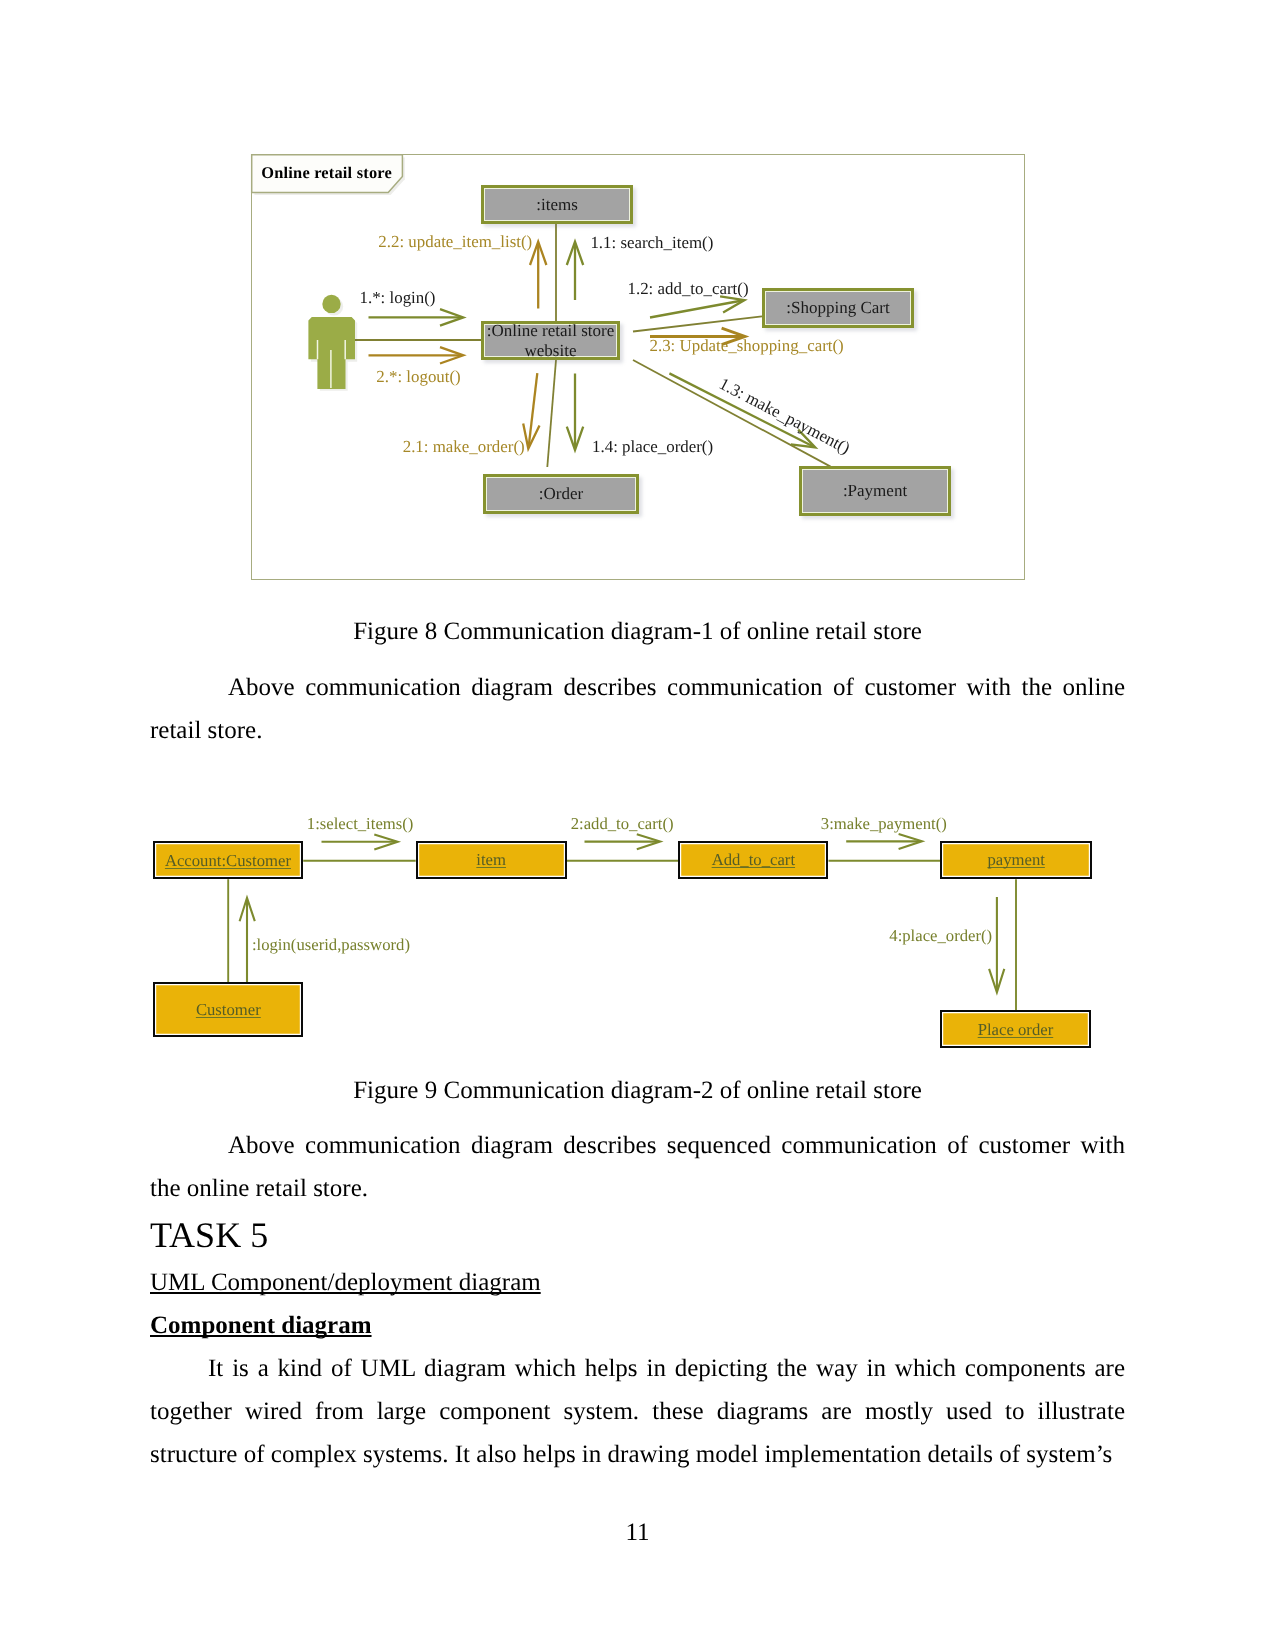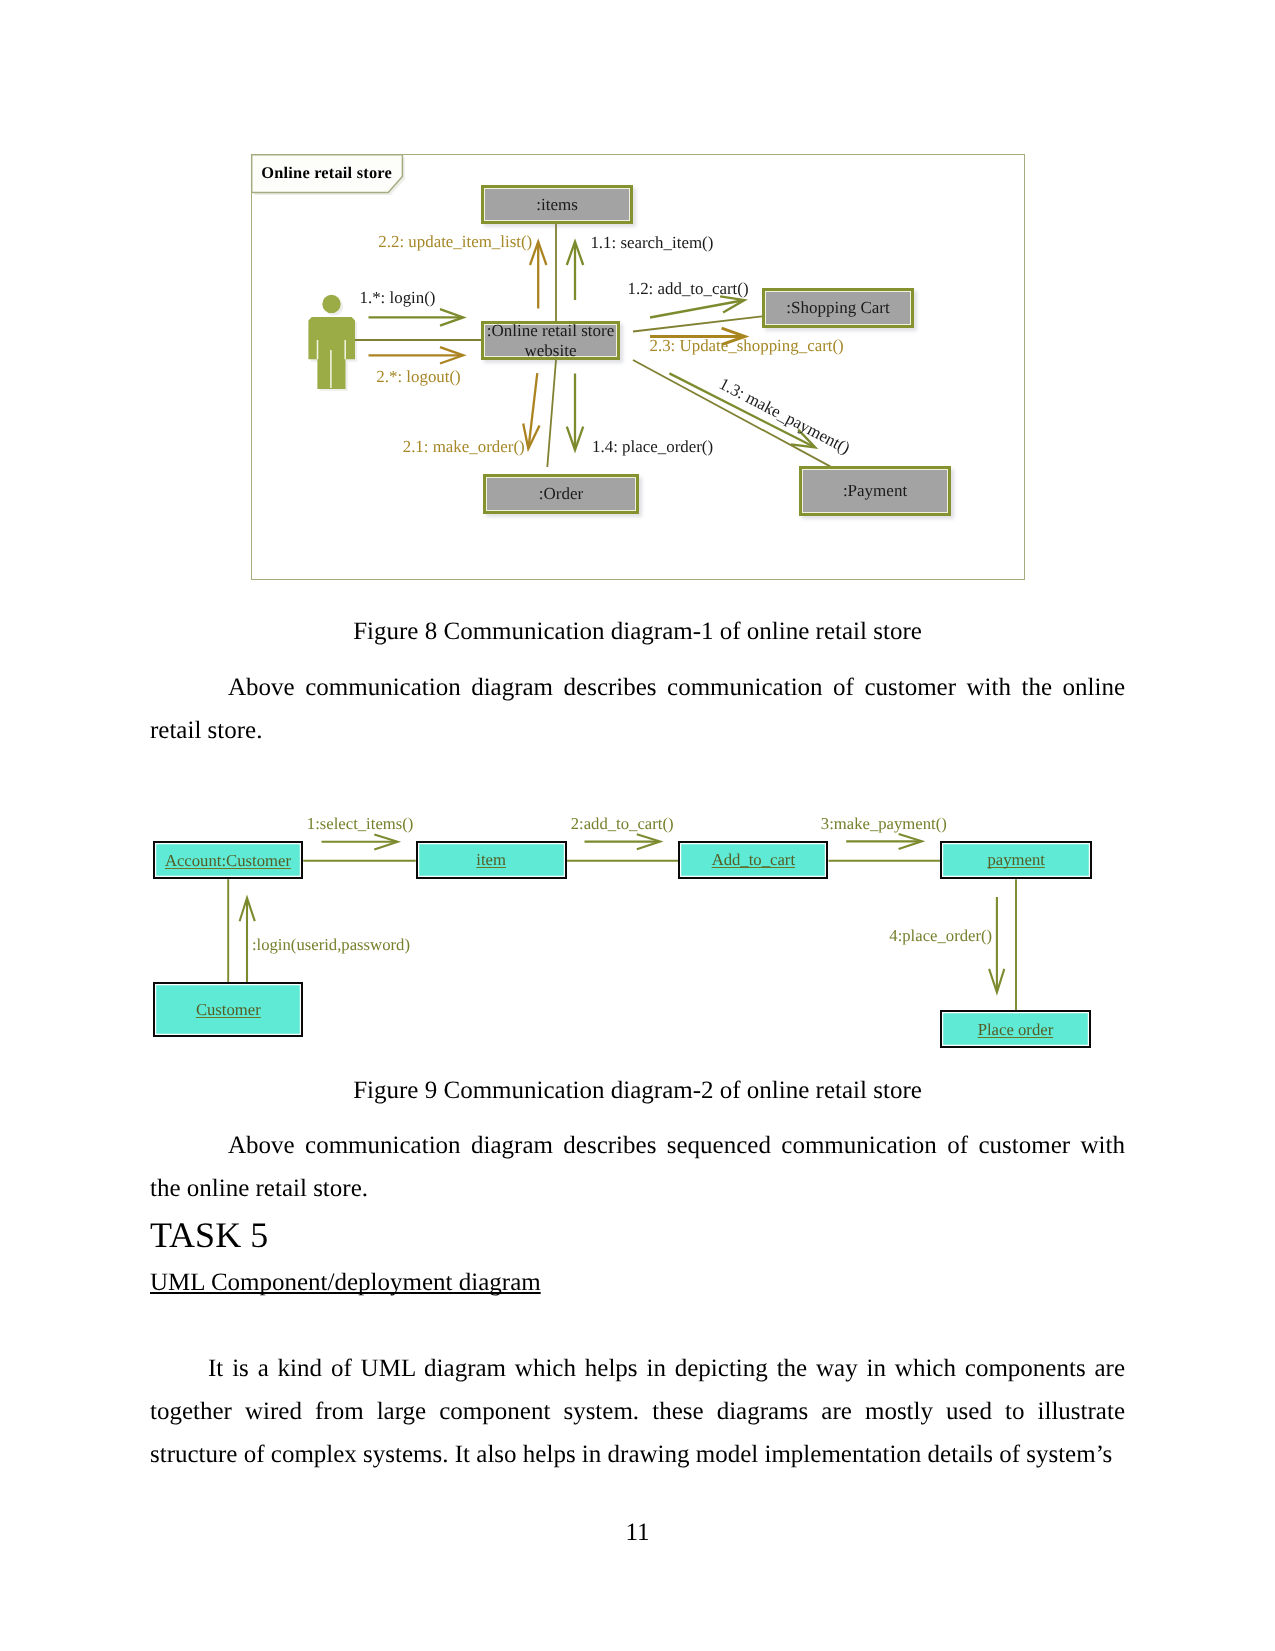--- a/index.html
+++ b/index.html
@@ -34,21 +34,21 @@
            text-align:center;font-size:17px;line-height:19.3px;color:#1a1a1a;
            box-shadow:3px 3px 3.5px rgba(110,112,135,0.22),
                       inset 0 0 0 1px #eef3de;}
   .msg{position:absolute;white-space:nowrap;font-size:16.9px;line-height:19px;color:#1a1a1a;}
   .msg.g{color:#a68828;}
   .fig1 svg, .fig2 svg{position:absolute;left:0;top:0;overflow:visible;}
 
   
   .fig2{position:absolute;left:0;top:0;width:1275px;height:1651px;}
   .nodebox2{position:absolute;box-sizing:border-box;border:2.2px solid #0a0a0a;
-            background:#5eead4;display:flex;align-items:center;justify-content:center;
+            background:#eab308;display:flex;align-items:center;justify-content:center;
             text-align:center;font-size:16.7px;line-height:19px;color:#555d26;
             box-shadow:inset 0 0 0 1.2px #ffffff;}
   .nodebox2 span{text-decoration:underline;text-underline-offset:2.2px;
                  text-decoration-thickness:1.3px;text-decoration-color:#6c7527;
                  text-decoration-skip-ink:none;}
   .msg2{position:absolute;white-space:nowrap;font-size:16.7px;line-height:19px;color:#77802d;}
   .fig2 svg{position:absolute;left:0;top:0;pointer-events:none;}
 </style>
 </head>
 <body>
@@ -230,15 +230,16 @@
     <div class="msg2" style="left:820.8px;top:814.3px">3:make_payment()</div>
     <div class="msg2" style="left:251.9px;top:935.3px">:login(userid,password)</div>
     <div class="msg2" style="left:889.3px;top:926.4px">4:place_order()</div>
   </div>
 
   <div class="caption" style="top:1068.7px">Figure 9 Communication diagram-2 of online retail store</div>
   <div class="para" style="top:1124px"><span class="ind"></span><span>Above communication diagram describes sequenced communication of customer with the online retail store.</span></div>
 
   <div class="h-task" style="top:1214px">TASK 5</div>
   <div class="h-ul" style="top:1261px">UML Component/deployment diagram</div>
+  <div class="h-ul-b" style="top:1304px">Component diagram</div>
   <div class="para" style="top:1347px"><span class="ind" style="width:58px"></span><span>It is a kind of UML diagram which helps in depicting the way in which components are together wired from large component system. these diagrams are mostly used to illustrate structure of complex systems. It also helps in drawing model implementation details of system’s</span></div>
   <div class="pgnum" style="top:1511px">11</div>
 </div>
 
 </body></html>

